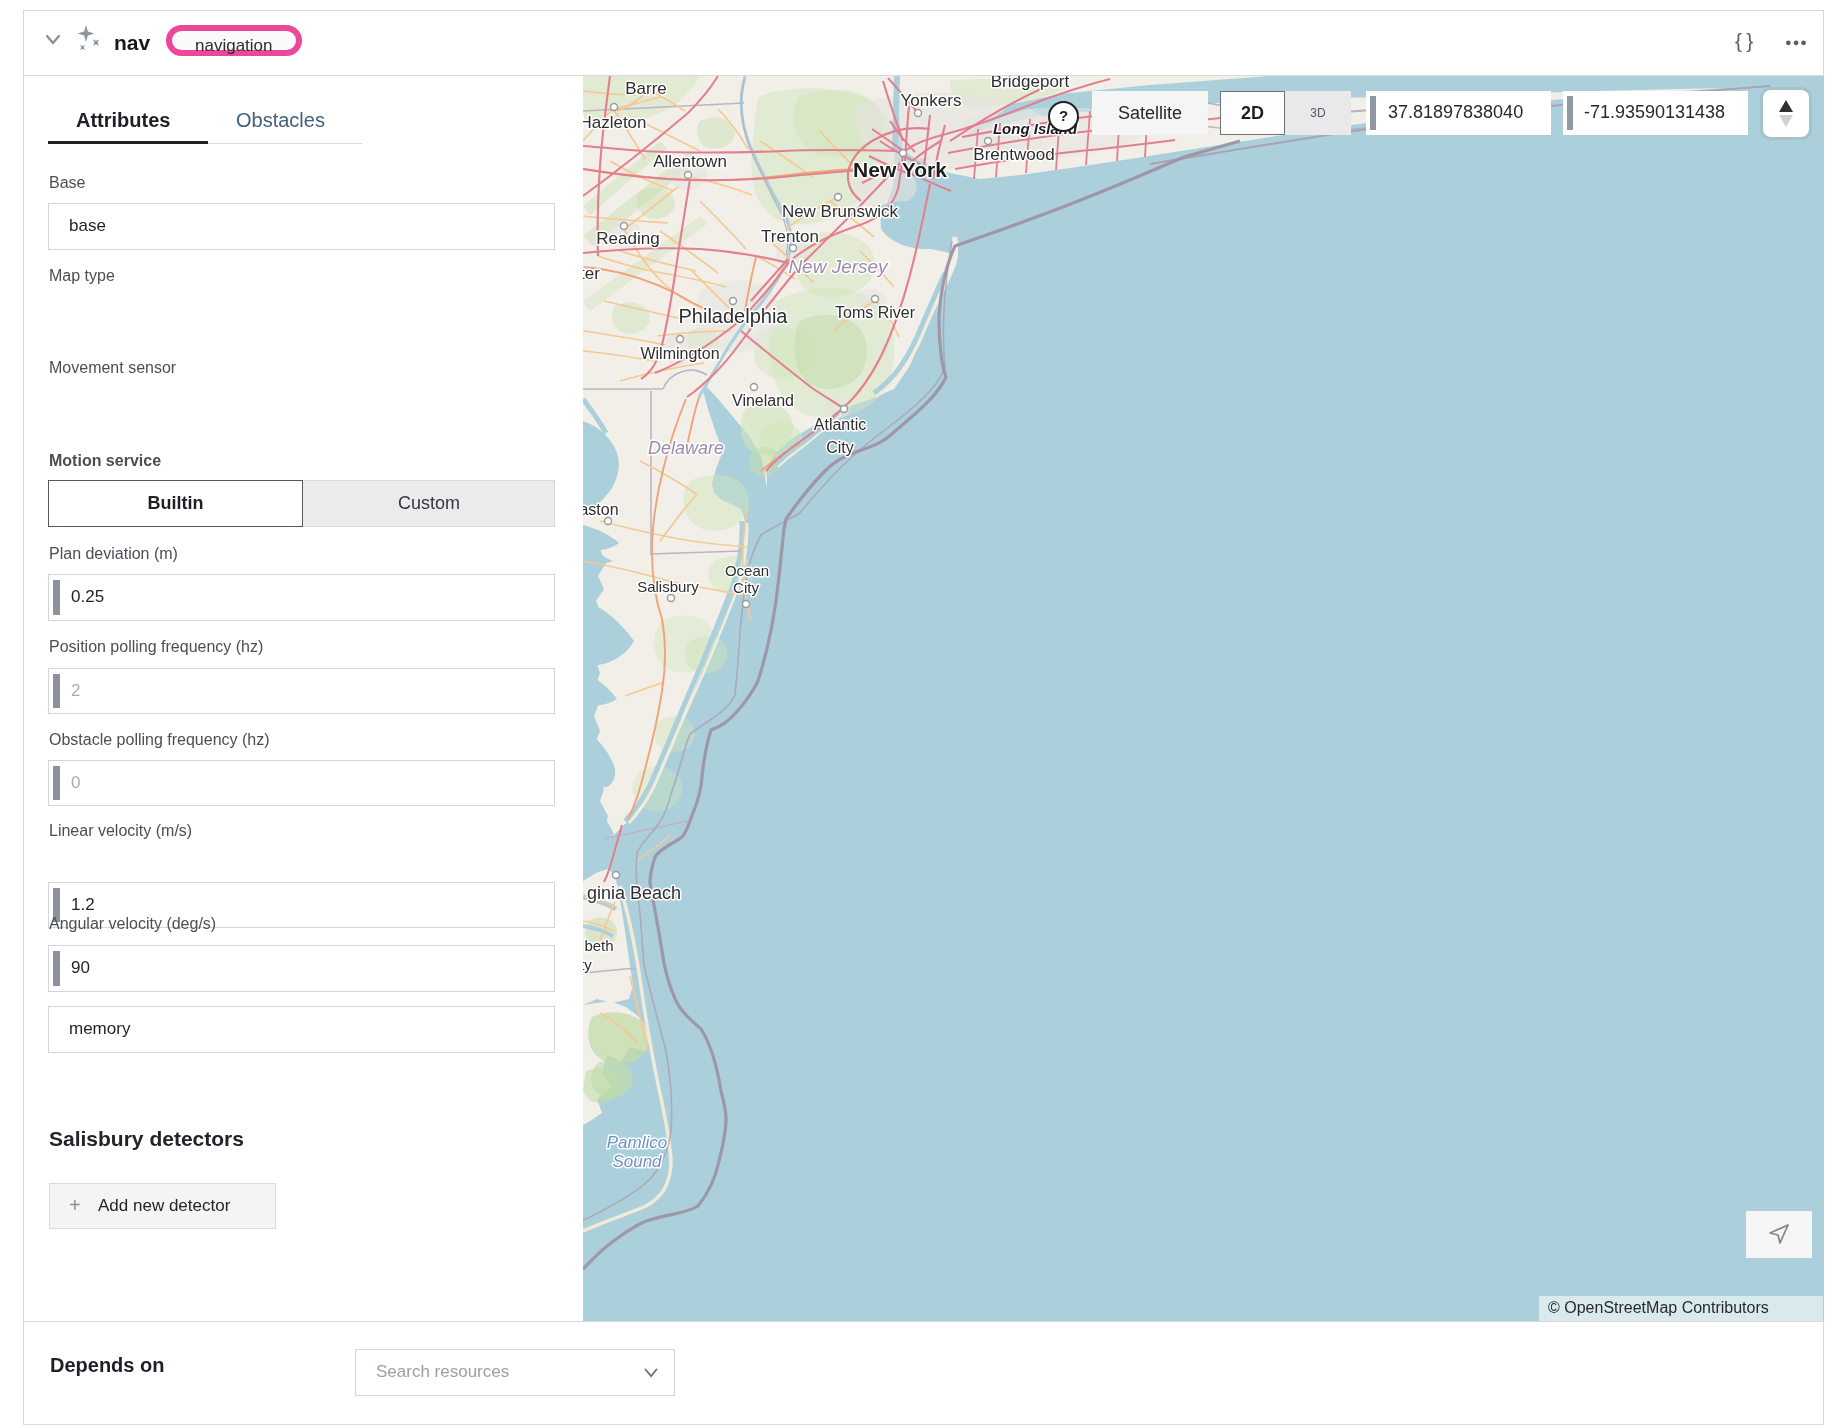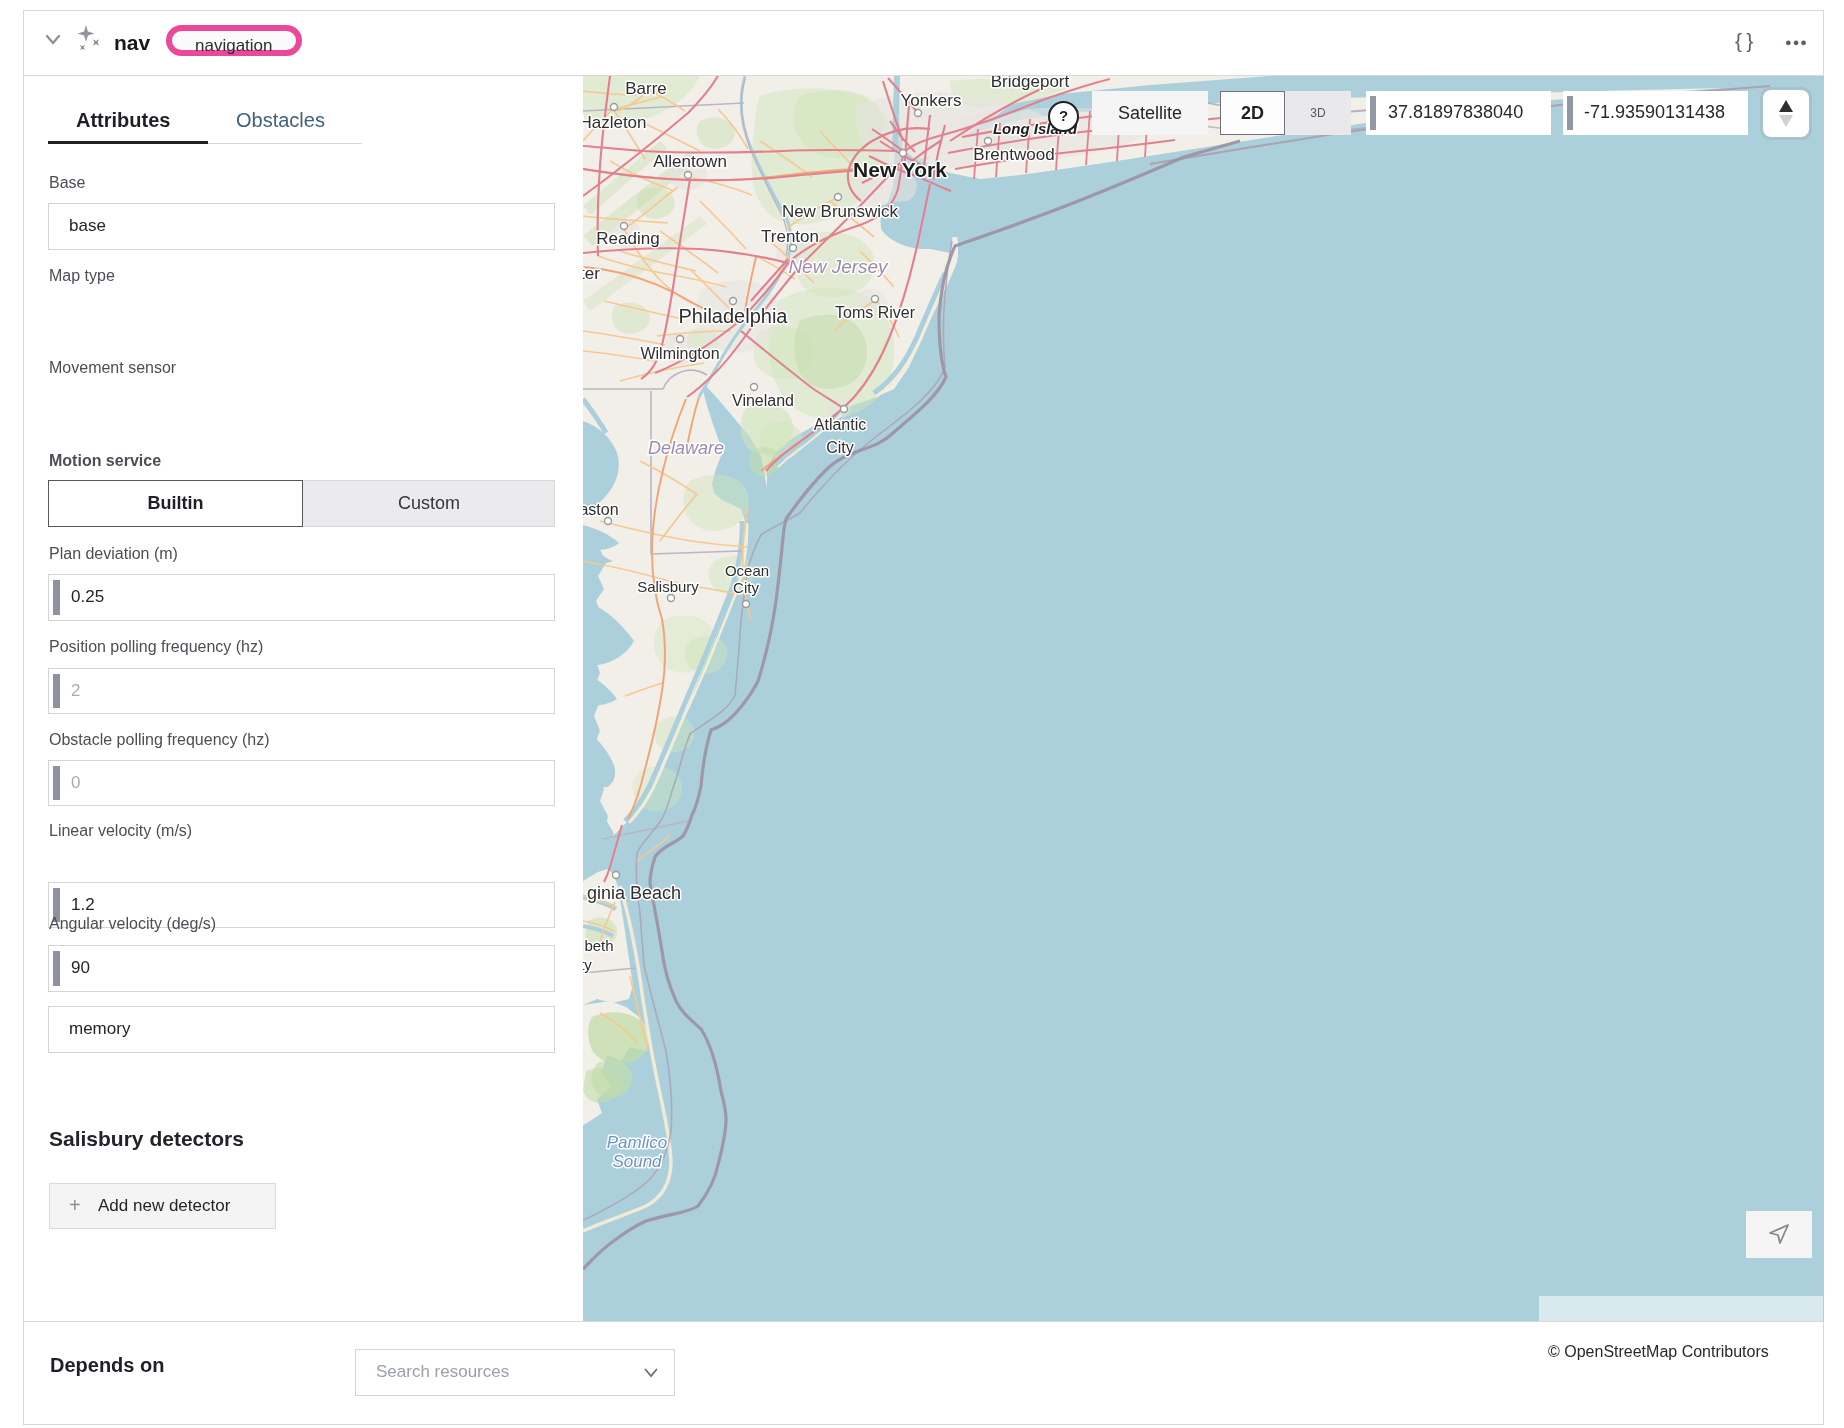--- a/index.html
+++ b/index.html
@@ -330,21 +330,21 @@
       <path d="M23 10 L30 22 L16 22 Z" fill="#2e3134"></path>
       <path d="M23 37 L30 25 L16 25 Z" fill="#cfd1d3"></path>
     </svg>
 
   <div class="abs" style="left:1746px;top:1211px;width:66px;height:47px;background:#f5f5f5;"></div>
   <svg class="abs" style="left:1767px;top:1222px;" width="24" height="24" viewBox="0 0 24 24">
       <path d="M3 11 L21 3 L13 21 L11 13 Z" fill="none" stroke="#85888c" stroke-width="1.8" stroke-linejoin="round"></path>
     </svg>
 
   <div class="abs" style="left:1539px;top:1296px;width:284px;height:25px;background:rgba(255,255,255,0.55);"></div>
-  <div class="abs" style="left:1548px;top:1299px;font-size:16px;color:#27292d;margin-top:44px;">© OpenStreetMap Contributors</div>
+  <div class="abs" style="left:1548px;top:1299px;font-size:16px;color:#27292d;">© OpenStreetMap Contributors</div>
 
   <div class="abs" style="left:24px;top:1321px;width:1799px;height:1px;background:#d9d9db;"></div>
   <div class="abs" style="left:50px;top:1354px;font-size:20px;font-weight:bold;color:#1d2025;">Depends on</div>
   <div class="abs" style="left:355px;top:1349px;width:320px;height:47px;border:1px solid #d5d5d7;background:#fff;">
     <span class="abs" style="left:20px;top:12px;font-size:17px;color:#9aa0a8;">Search resources</span>
     <svg class="abs" style="right:16px;top:18px;" width="14" height="10" viewBox="0 0 14 10">
         <path d="M1.5 1.5 L7 8 L12.5 1.5" fill="none" stroke="#6b7076" stroke-width="1.8" stroke-linecap="round"></path>
       </svg>
   </div>
 </div>

